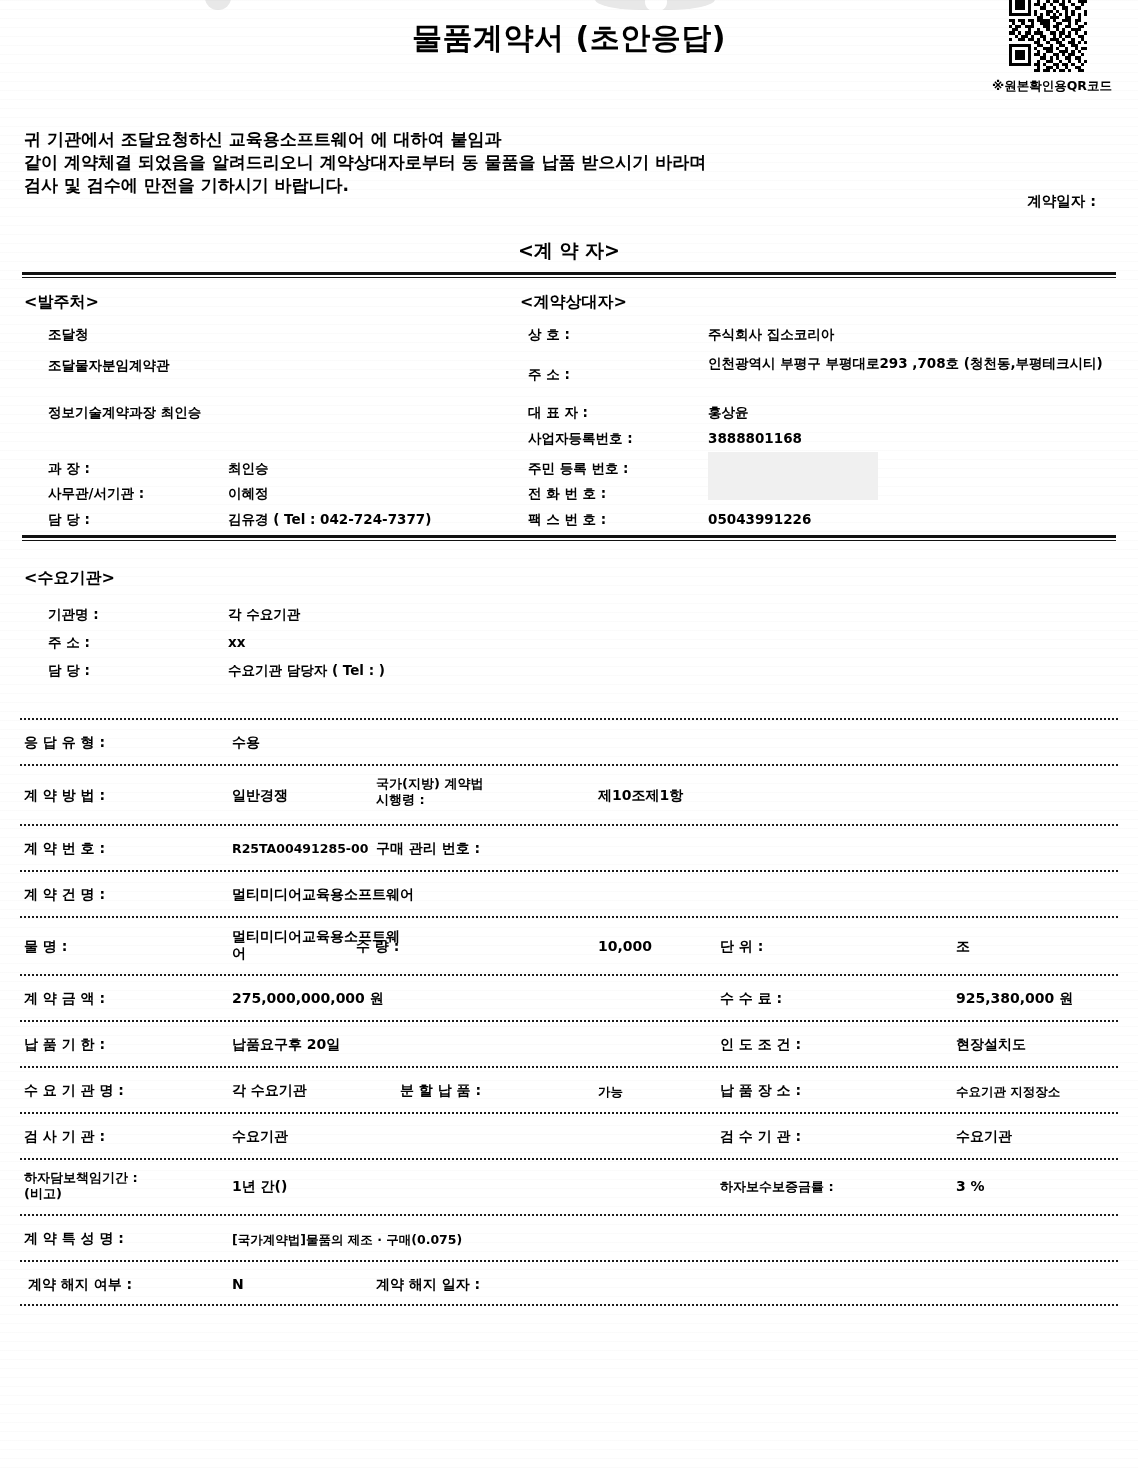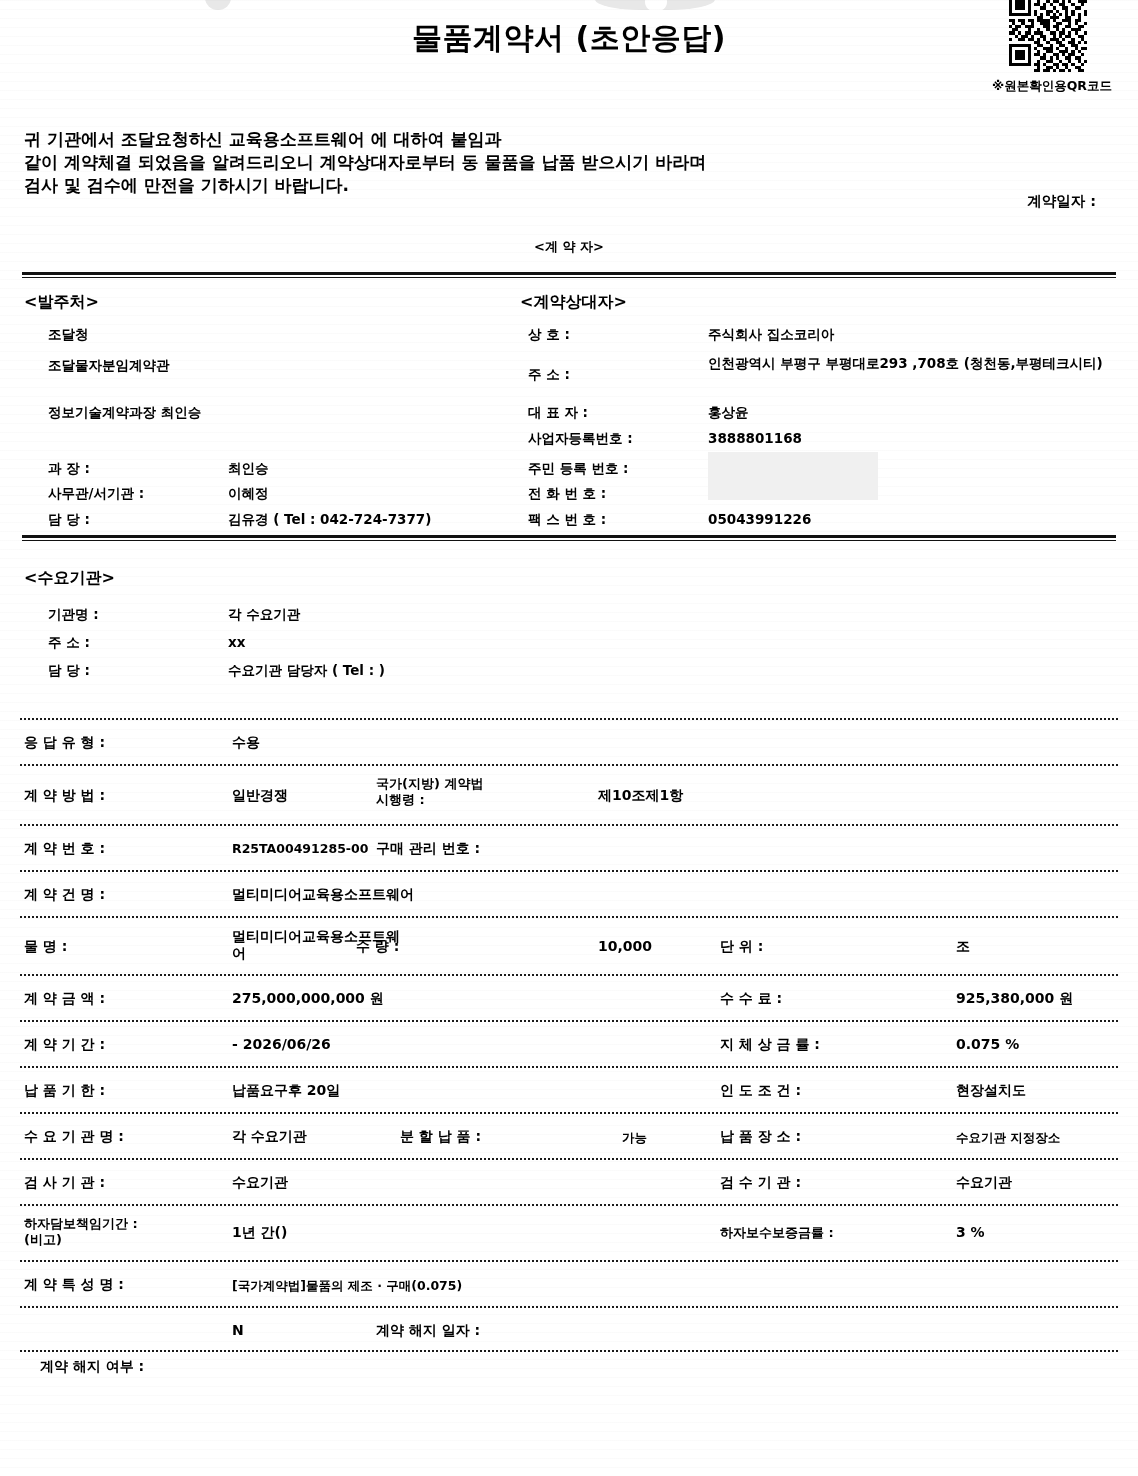--- a/index.html
+++ b/index.html
@@ -90,21 +90,21 @@
     font-size: 14.5px;
     font-weight: bold;
   }
 
   .section-center-title {
     position: absolute;
     left: 0;
     top: 238px;
     width: 1138px;
     text-align: center;
-    font-size: 13px;
+    font-size: 19px;
     font-weight: bold;
   }
 
   .rule-thick {
     position: absolute;
     left: 22px;
     width: 1094px;
     border-top: 3px solid #111;
     border-bottom: 1px solid #111;
     height: 2px;
@@ -456,39 +456,33 @@
         <div class="cell val" style="left:900px;top:20px;">조</div>
       </div>
 
       <div class="drow">
         <div class="cell lbl" style="left:4px;top:14px;">계 약 금 액 :</div>
         <div class="cell val" style="left:176px;top:14px;">275,000,000,000 원</div>
         <div class="cell lbl" style="left:700px;top:14px;">수  수  료 :</div>
         <div class="cell val" style="left:900px;top:14px;">925,380,000 원</div>
       </div>
 
-      <div class="drow">
-        <div class="cell lbl" style="left:4px;top:14px;">계 약 기 간 :</div>
-        <div class="cell val" style="left:176px;top:14px;">- 2026/06/26</div>
-        <div class="cell lbl" style="left:700px;top:14px;">지 체 상 금 률 :</div>
-        <div class="cell val" style="left:900px;top:14px;">0.075 %</div>
-      </div>
 
       <div class="drow">
         <div class="cell lbl" style="left:4px;top:14px;">납 품 기 한 :</div>
         <div class="cell val" style="left:176px;top:14px;">납품요구후 20일</div>
         <div class="cell lbl" style="left:700px;top:14px;">인 도 조 건 :</div>
         <div class="cell val" style="left:900px;top:14px;">현장설치도</div>
       </div>
 
       <div class="drow">
         <div class="cell lbl" style="left:4px;top:14px;">수 요 기 관 명 :</div>
         <div class="cell val" style="left:176px;top:14px;">각 수요기관</div>
         <div class="cell lbl" style="left:356px;top:14px;margin-left:24px;">분 할 납 품 :</div>
-        <div class="cell val small" style="left:566px;top:16px;text-align:right;">가능</div>
+        <div class="cell val small" style="left:542px;top:16px;text-align:right;">가능</div>
         <div class="cell lbl" style="left:700px;top:14px;">납 품 장 소 :</div>
         <div class="cell val small" style="left:900px;top:16px;">수요기관 지정장소</div>
       </div>
 
       <div class="drow">
         <div class="cell lbl" style="left:4px;top:14px;">검 사 기 관 :</div>
         <div class="cell val" style="left:176px;top:14px;">수요기관</div>
         <div class="cell lbl" style="left:700px;top:14px;">검 수 기 관 :</div>
         <div class="cell val" style="left:900px;top:14px;">수요기관</div>
       </div>
@@ -501,21 +495,21 @@
         <div class="cell lbl" style="left:700px;top:18px;font-size:13px;">하자보수보증금률 :</div>
         <div class="cell val" style="left:900px;top:18px;">3 %</div>
       </div>
 
       <div class="drow">
         <div class="cell lbl" style="left:4px;top:14px;">계 약 특 성 명 :</div>
         <div class="cell val small" style="left:176px;top:16px;">[국가계약법]물품의 제조 · 구매(0.075)</div>
       </div>
 
       <div class="drow last">
-        <div class="cell lbl" style="left:20px;top:14px;margin-top:36px;">계약 해지 여부 :</div>
+        <div class="cell lbl" style="left:8px;top:14px;">계약 해지 여부 :</div>
         <div class="cell val" style="left:176px;top:14px;">N</div>
         <div class="cell lbl" style="left:356px;top:14px;">계약 해지 일자 :</div>
         <div class="cell val" style="left:542px;top:14px;"></div>
       </div>
 
     </div>
   </div>
 </div>
 
 </body></html>

